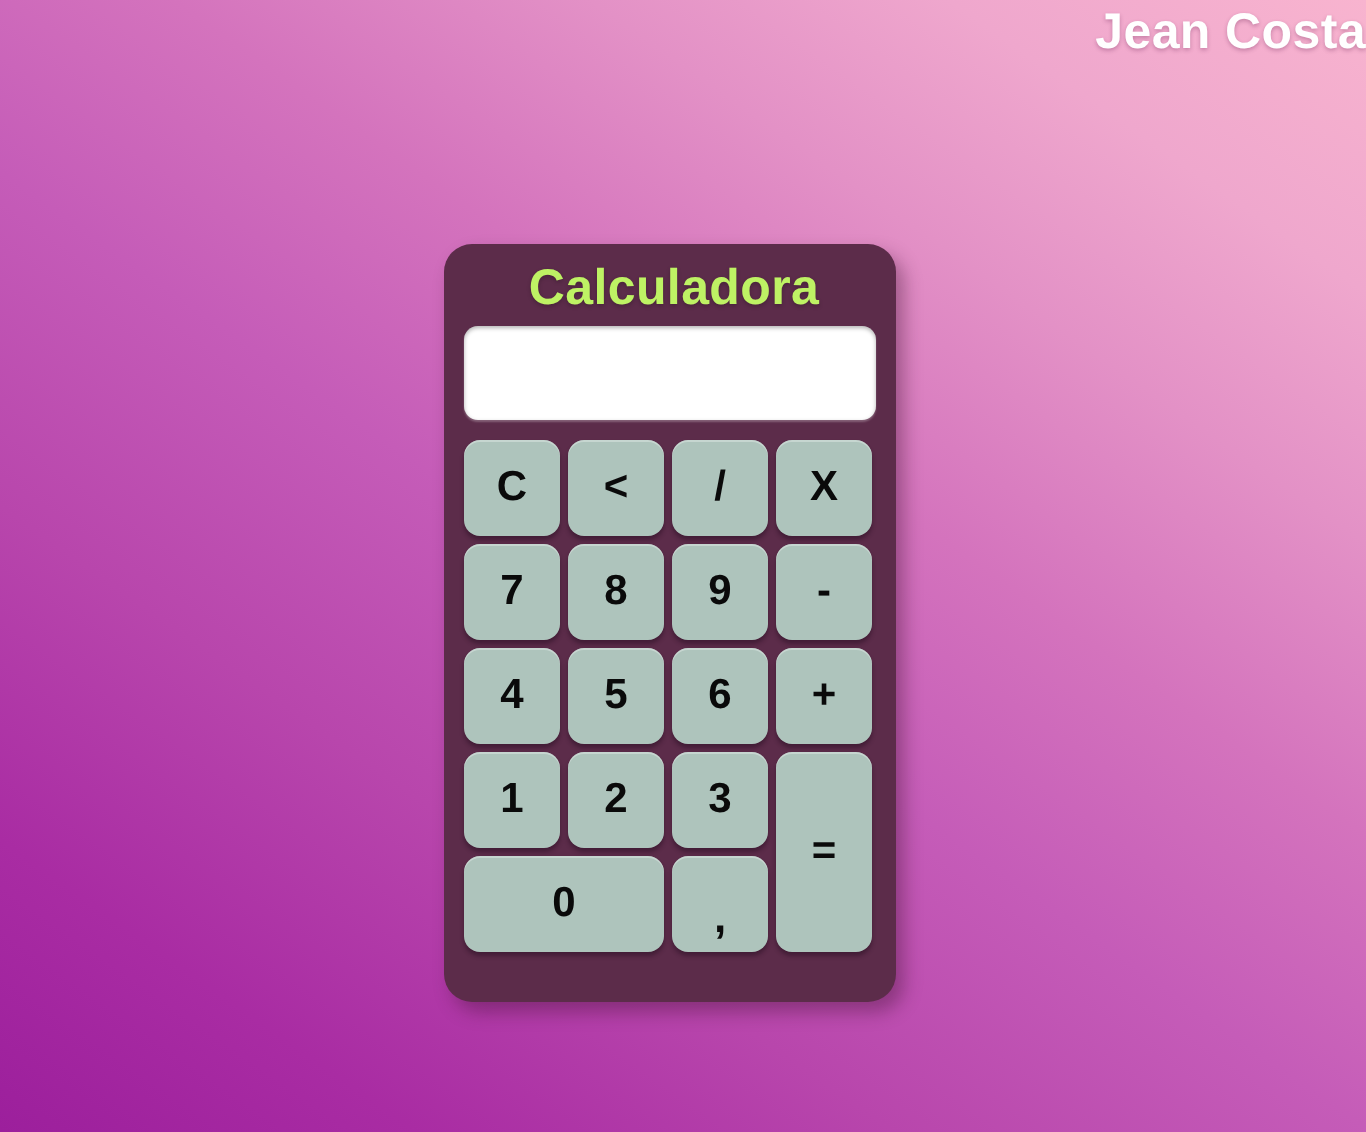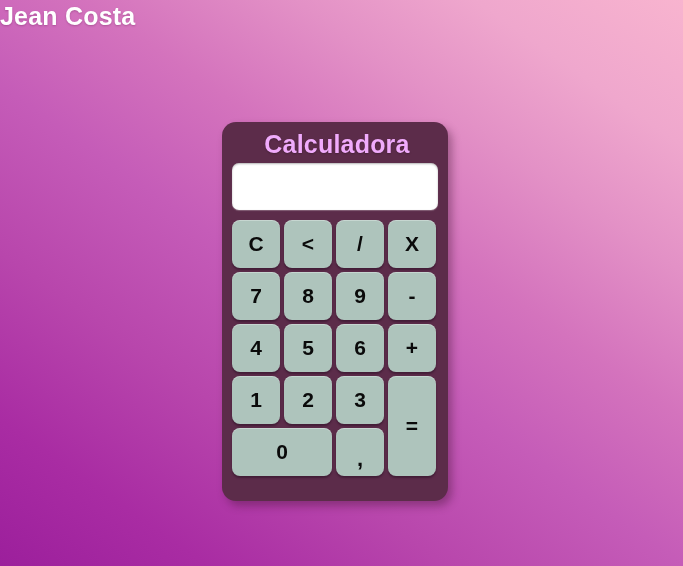--- a/index.html
+++ b/index.html
@@ -24,21 +24,21 @@
         #f8b4cf 100%);
     position: relative;
   }
 
   
   .page-header {
     position: absolute;
     top: 0;
     left: 0;
     width: 683px;
-    text-align: left;
+    text-align: right;
     padding-top: 2px;
     box-sizing: border-box;
   }
   .page-title {
     display: inline-block;
     margin: 0;
     font-size: 25px;
     font-weight: bold;
     color: #ffffff;
     letter-spacing: 0.2px;
@@ -58,21 +58,21 @@
     padding: 6px 10px 10px 10px;
     box-shadow: 4px 5px 9px rgba(60, 15, 45, 0.38);
   }
 
   .calc-title {
     margin: 0;
     padding: 2px 0 5px 4px;
     text-align: center;
     font-size: 25px;
     font-weight: bold;
-    color: #f0abfc;
+    color: #bef264;
     line-height: 1.12;
     letter-spacing: 0.2px;
     text-shadow: 0 1px 2px rgba(0, 0, 0, 0.22);
   }
 
   
   .display {
     display: block;
     width: 206px;
     height: 47px;

